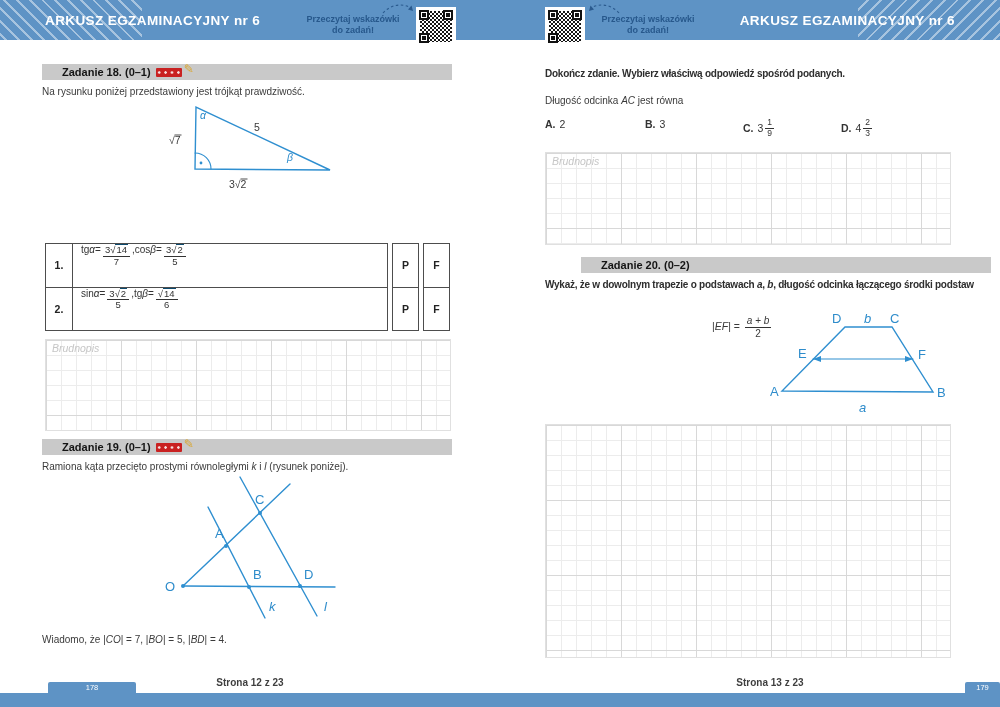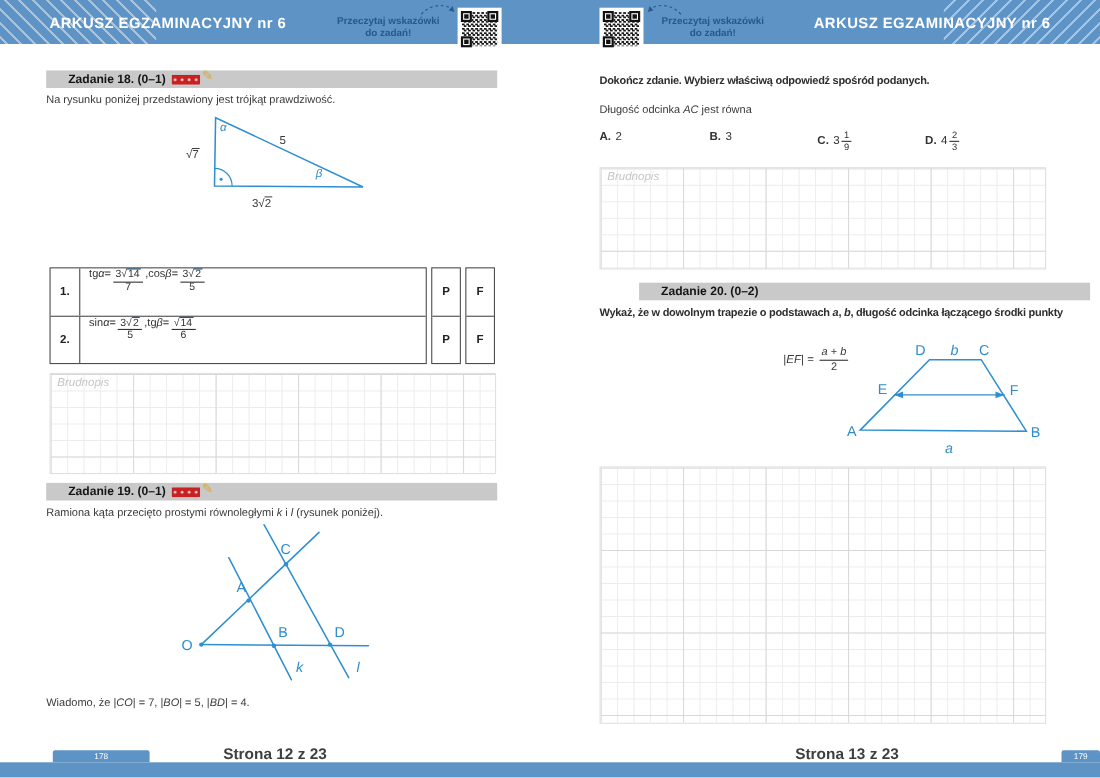--- a/index.html
+++ b/index.html
@@ -56,21 +56,21 @@
   .frac{display:inline-flex;flex-direction:column;align-items:center;vertical-align:middle;
         line-height:1.15;margin:0 2px;font-size:9.5px;}
   .frac .top{border-bottom:1px solid #333;padding:0 2px;}
   .sq{white-space:nowrap;}
   .sq .r{display:inline-block;border-top:1px solid #0c4a6e;line-height:1.1;padding:0 1px;}
   
   .ans{top:118px;font-size:10.5px;color:#333;display:flex;align-items:center;}
   .ans b{margin-right:4px;}
   .ans .frac{font-size:8.5px;margin-left:2px;}
   
-  .pfoot{top:677px;width:500px;text-align:center;font-size:14px;font-weight:bold;color:#3f3f3f;}
+  .pfoot{top:677px;width:500px;text-align:center;font-size:10px;font-weight:bold;color:#3f3f3f;}
   .bbar{left:0;top:693px;width:1000px;height:14px;background:#5e93c5;}
   .ptab{top:682px;height:11px;background:#5e93c5;color:#fff;font-size:7.5px;line-height:11px;
         text-align:center;border-radius:2px 2px 0 0;}
   svg text{font-family:"Liberation Sans",sans-serif;}
   .dline{stroke:#2f8fd0;stroke-width:1.4;fill:none;stroke-linecap:round;}
   .ddot{fill:#2f8fd0;}
   .dlbl{fill:#2e8ccb;font-size:13px;}
   .dsm{fill:#2e8ccb;font-size:10.5px;font-style:italic;}
   .slbl{fill:#3a3a3a;font-size:10.5px;}
   .vin{stroke:#3a3a3a;stroke-width:0.9;}
@@ -275,21 +275,21 @@
     <div class="abs grid" style="left:545px;top:152px;width:406px;height:93px;">
       <div class="scratch">Brudnopis</div>
     </div>
 
     <div class="abs tbar" style="left:545px;top:257px;margin-left:36px;">
       <span class="tt">Zadanie 20. (0–2)</span>
     </div>
 
     <div class="abs body bold" style="left:545px;top:278px;">
       <div>
-        <span>Wykaż, że w dowolnym trapezie o podstawach </span><i>a</i><span>, </span><i>b</i><span>, długość odcinka łączącego środki punkty</span>
+        <span>Wykaż, że w dowolnym trapezie o podstawach </span><i>a</i><span>, </span><i>b</i><span>, długość odcinka łączącego środki podstaw</span>
       </div>
     </div>
 
     <div class="abs body" style="left:712px;top:315px;font-size:10.5px;">
       <span>|</span><i>EF</i><span>|</span><span> = </span><span class="frac" style="font-size:10px;">
           <span class="top"><i>a</i><span> + </span><i>b</i></span>
           <span>2</span>
         </span>
     </div>
 

